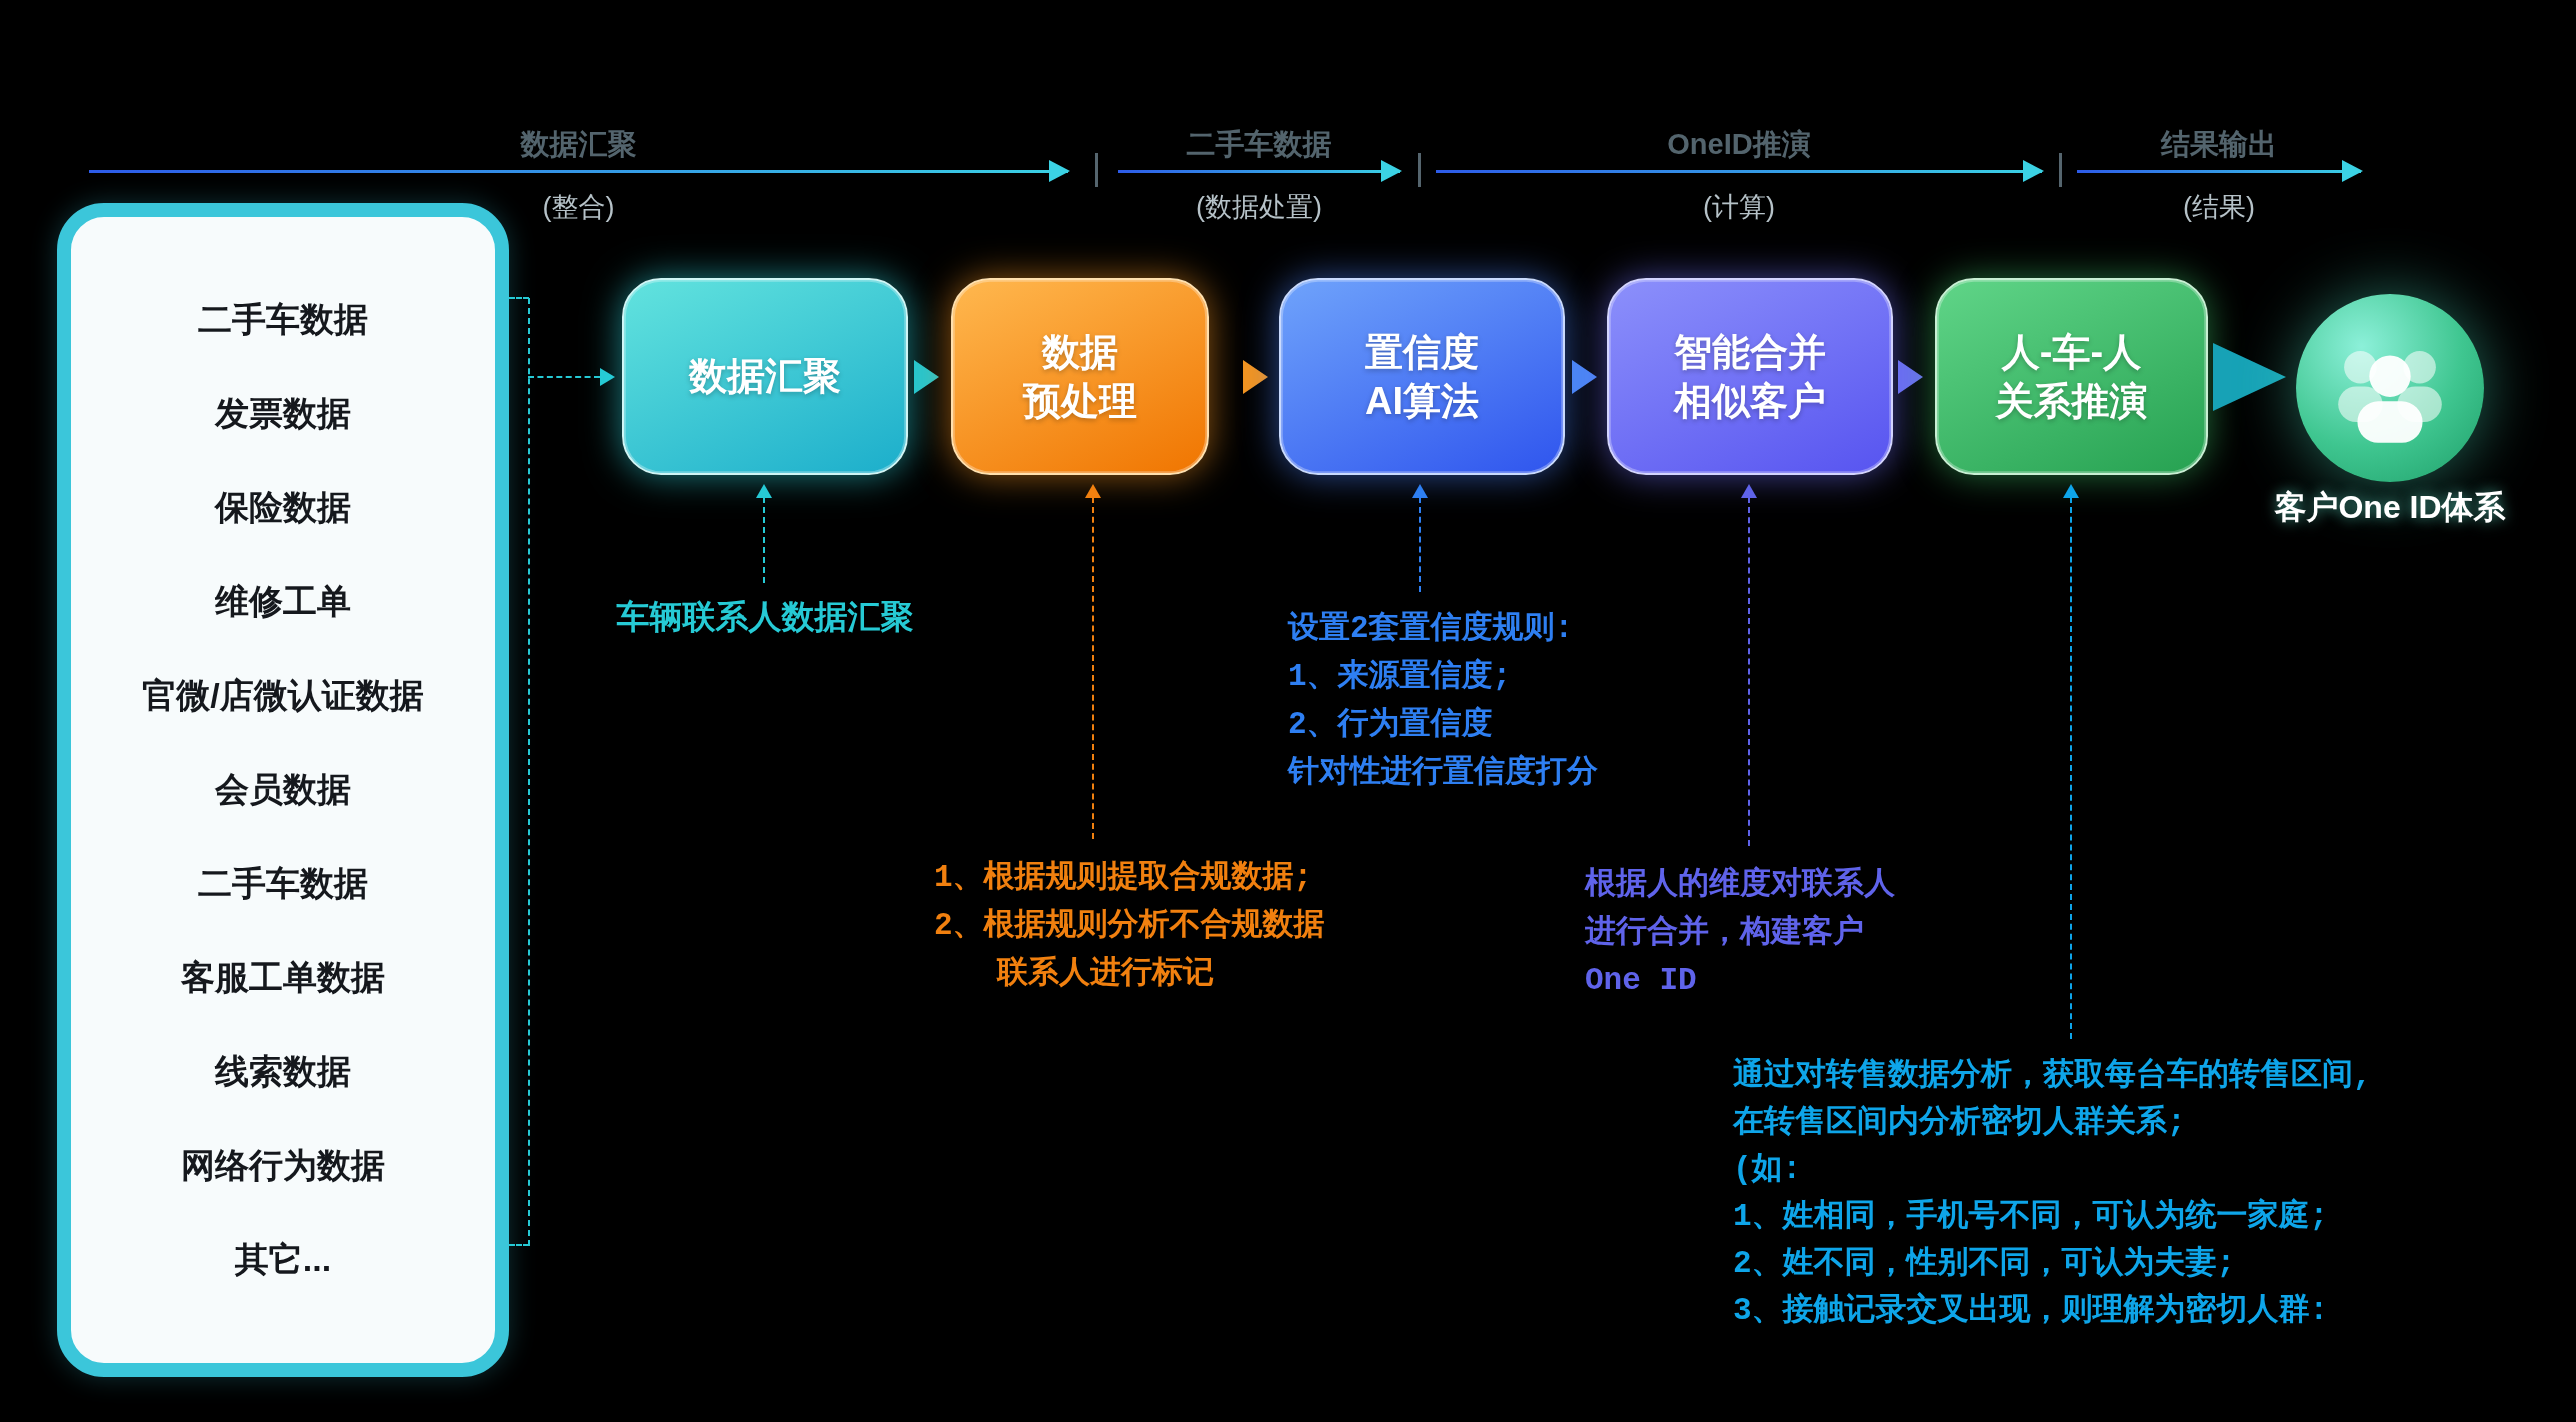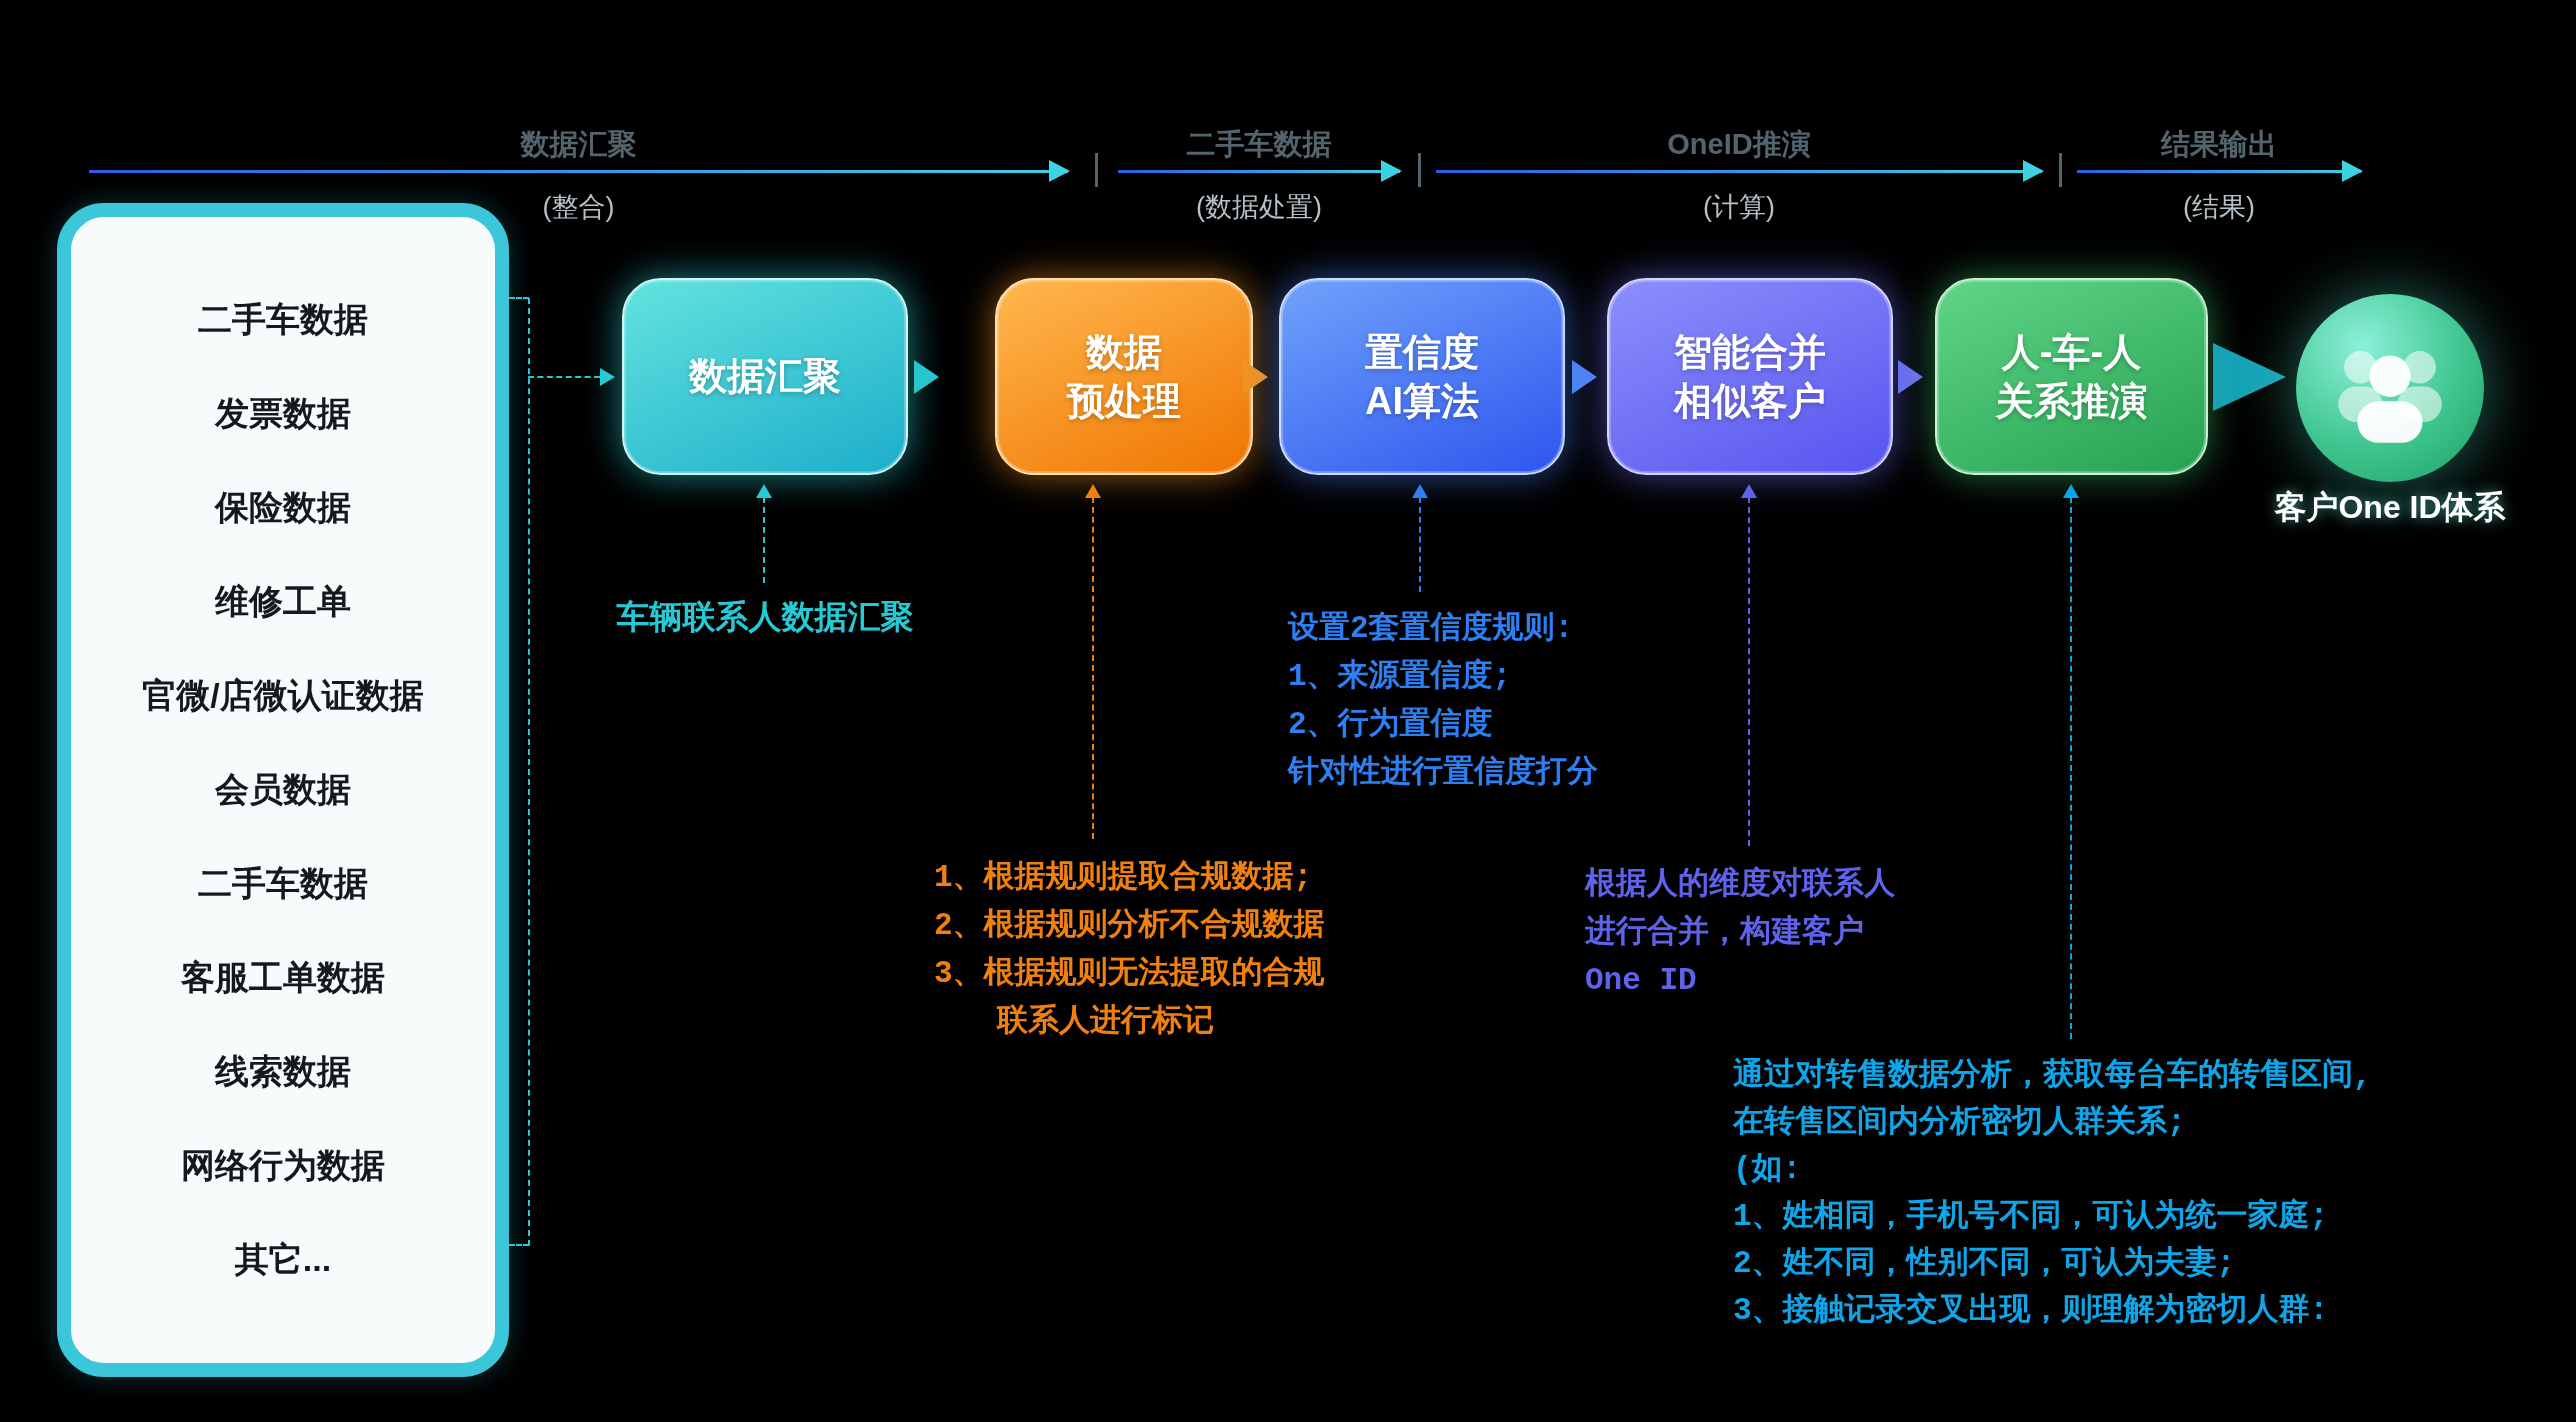--- a/index.html
+++ b/index.html
@@ -47,21 +47,21 @@
             border-top:9px solid transparent; border-bottom:9px solid transparent;
             border-left:15px solid currentColor; }
 
   
   .step { position:absolute; top:259px; height:197px; border-radius:39px;
           display:flex; flex-direction:column; justify-content:center; align-items:center;
           color:#fff; font-size:38px; font-weight:700; line-height:1.28; text-align:center;
           text-shadow:0 1.8px 5.4px rgba(0,0,0,0.25); }
   .step1 { left:622px;  width:286px; background:linear-gradient(155deg,#62E3DE,#1CAECB);
            border:2.7px solid #CFF5F5; box-shadow:0 0 36px rgba(47,214,222,0.6), inset 0 0 0 1.8px rgba(255,255,255,0.3); }
-  .step2 { left:995px; width:258px; background:linear-gradient(155deg,#FFB84F,#F07500);
+  .step2 { left:951px; width:258px; background:linear-gradient(155deg,#FFB84F,#F07500);
            border:2.7px solid #FFE0AE; box-shadow:0 0 36px rgba(243,146,32,0.6), inset 0 0 0 1.8px rgba(255,255,255,0.3);text-align:right; }
   .step3 { left:1279px; width:286px; background:linear-gradient(155deg,#6FA3FB,#2F55EE);
            border:2.7px solid #C9DAFD; box-shadow:0 0 36px rgba(73,126,245,0.6), inset 0 0 0 1.8px rgba(255,255,255,0.3); }
   .step4 { left:1607px; width:286px; background:linear-gradient(155deg,#8C90FB,#5754F0);
            border:2.7px solid #D3D4FE; box-shadow:0 0 36px rgba(108,110,246,0.6), inset 0 0 0 1.8px rgba(255,255,255,0.3); }
   .step5 { left:1935px; width:273px; background:linear-gradient(155deg,#60D588,#26A151);
            border:2.7px solid #C8EFD3; box-shadow:0 0 36px rgba(62,196,106,0.55), inset 0 0 0 1.8px rgba(255,255,255,0.3); }
 
   .flow-arrow { position:absolute; top:341px; width:0; height:0;
           border-top:17px solid transparent; border-bottom:17px solid transparent; }
@@ -195,21 +195,20 @@
   <div class="dash-v d4 c-indigo"></div>
   <div class="dash-v d5 c-green"></div>
 
   <div class="ann ann-1 c-cyan">
     <div>车辆联系人数据汇聚</div>
   </div>
 
   <div class="ann ann-2 c-orange">
     <div>1、根据规则提取合规数据;</div>
     <div>2、根据规则分析不合规数据</div>
-    <div>3、根据规则无法提取的合规</div>
     <div class="indent">联系人进行标记</div>
   </div>
 
   <div class="ann ann-3 c-blue">
     <div>设置2套置信度规则:</div>
     <div>1、来源置信度;</div>
     <div>2、行为置信度</div>
     <div>针对性进行置信度打分</div>
   </div>
 

